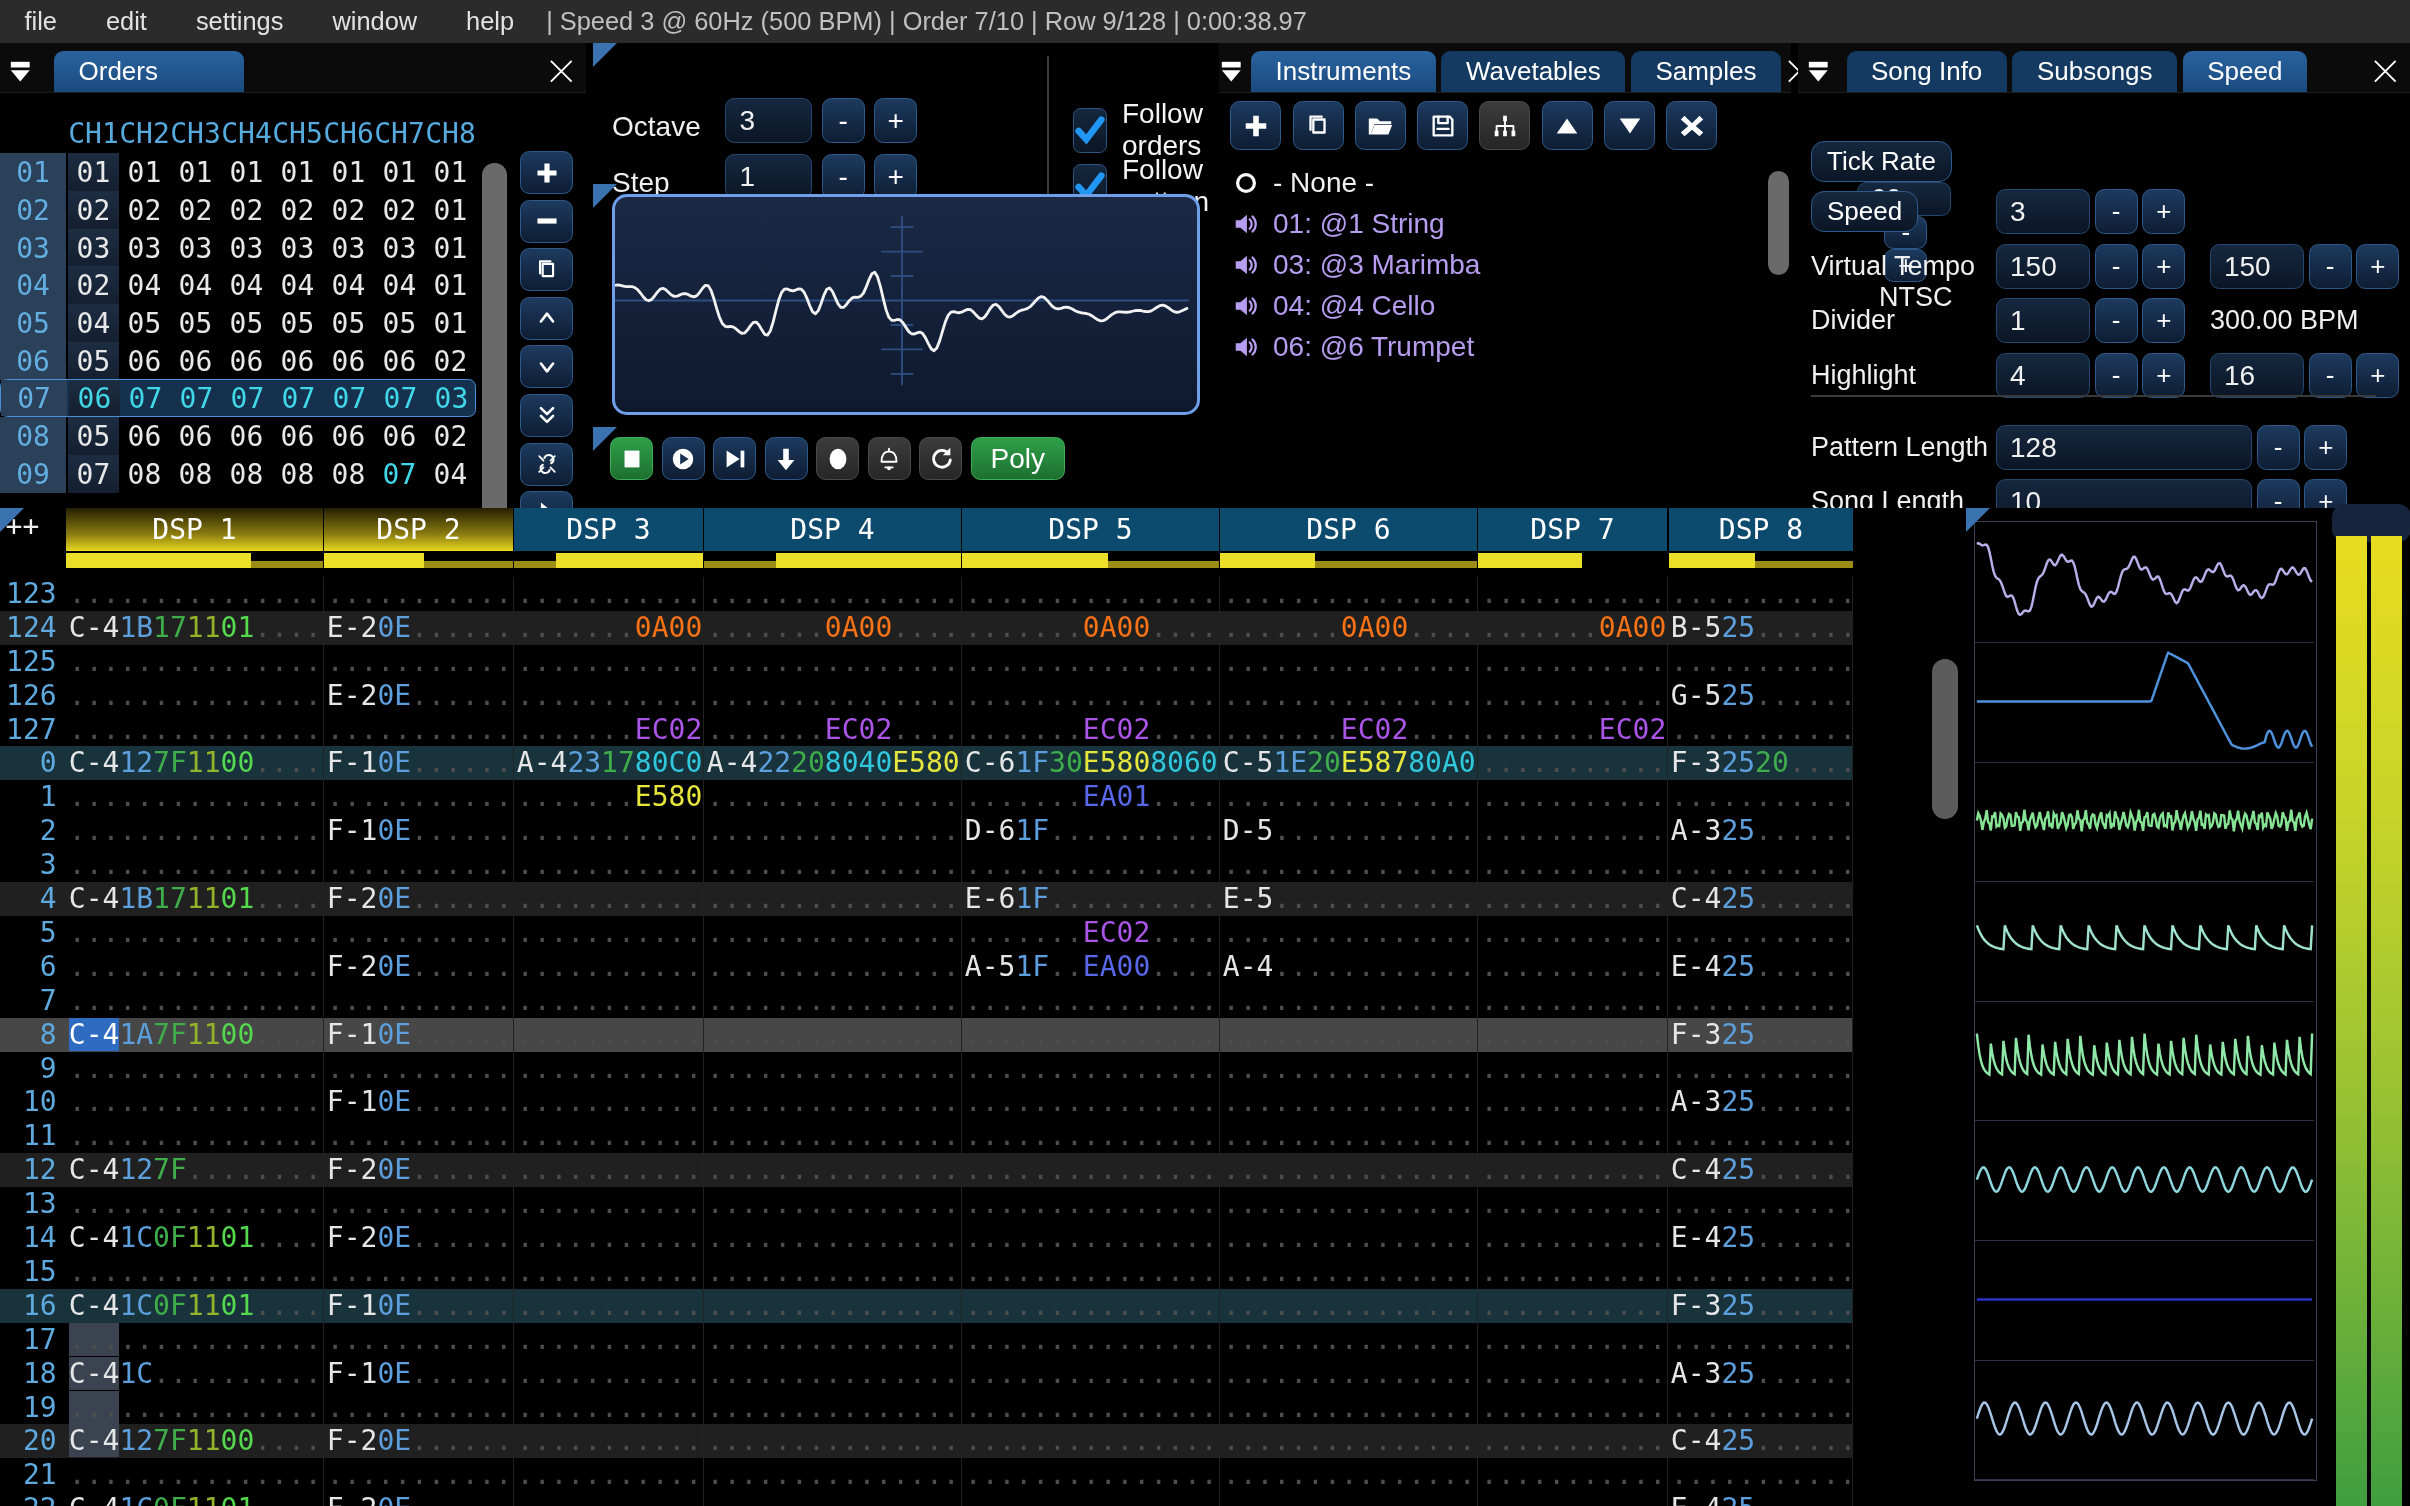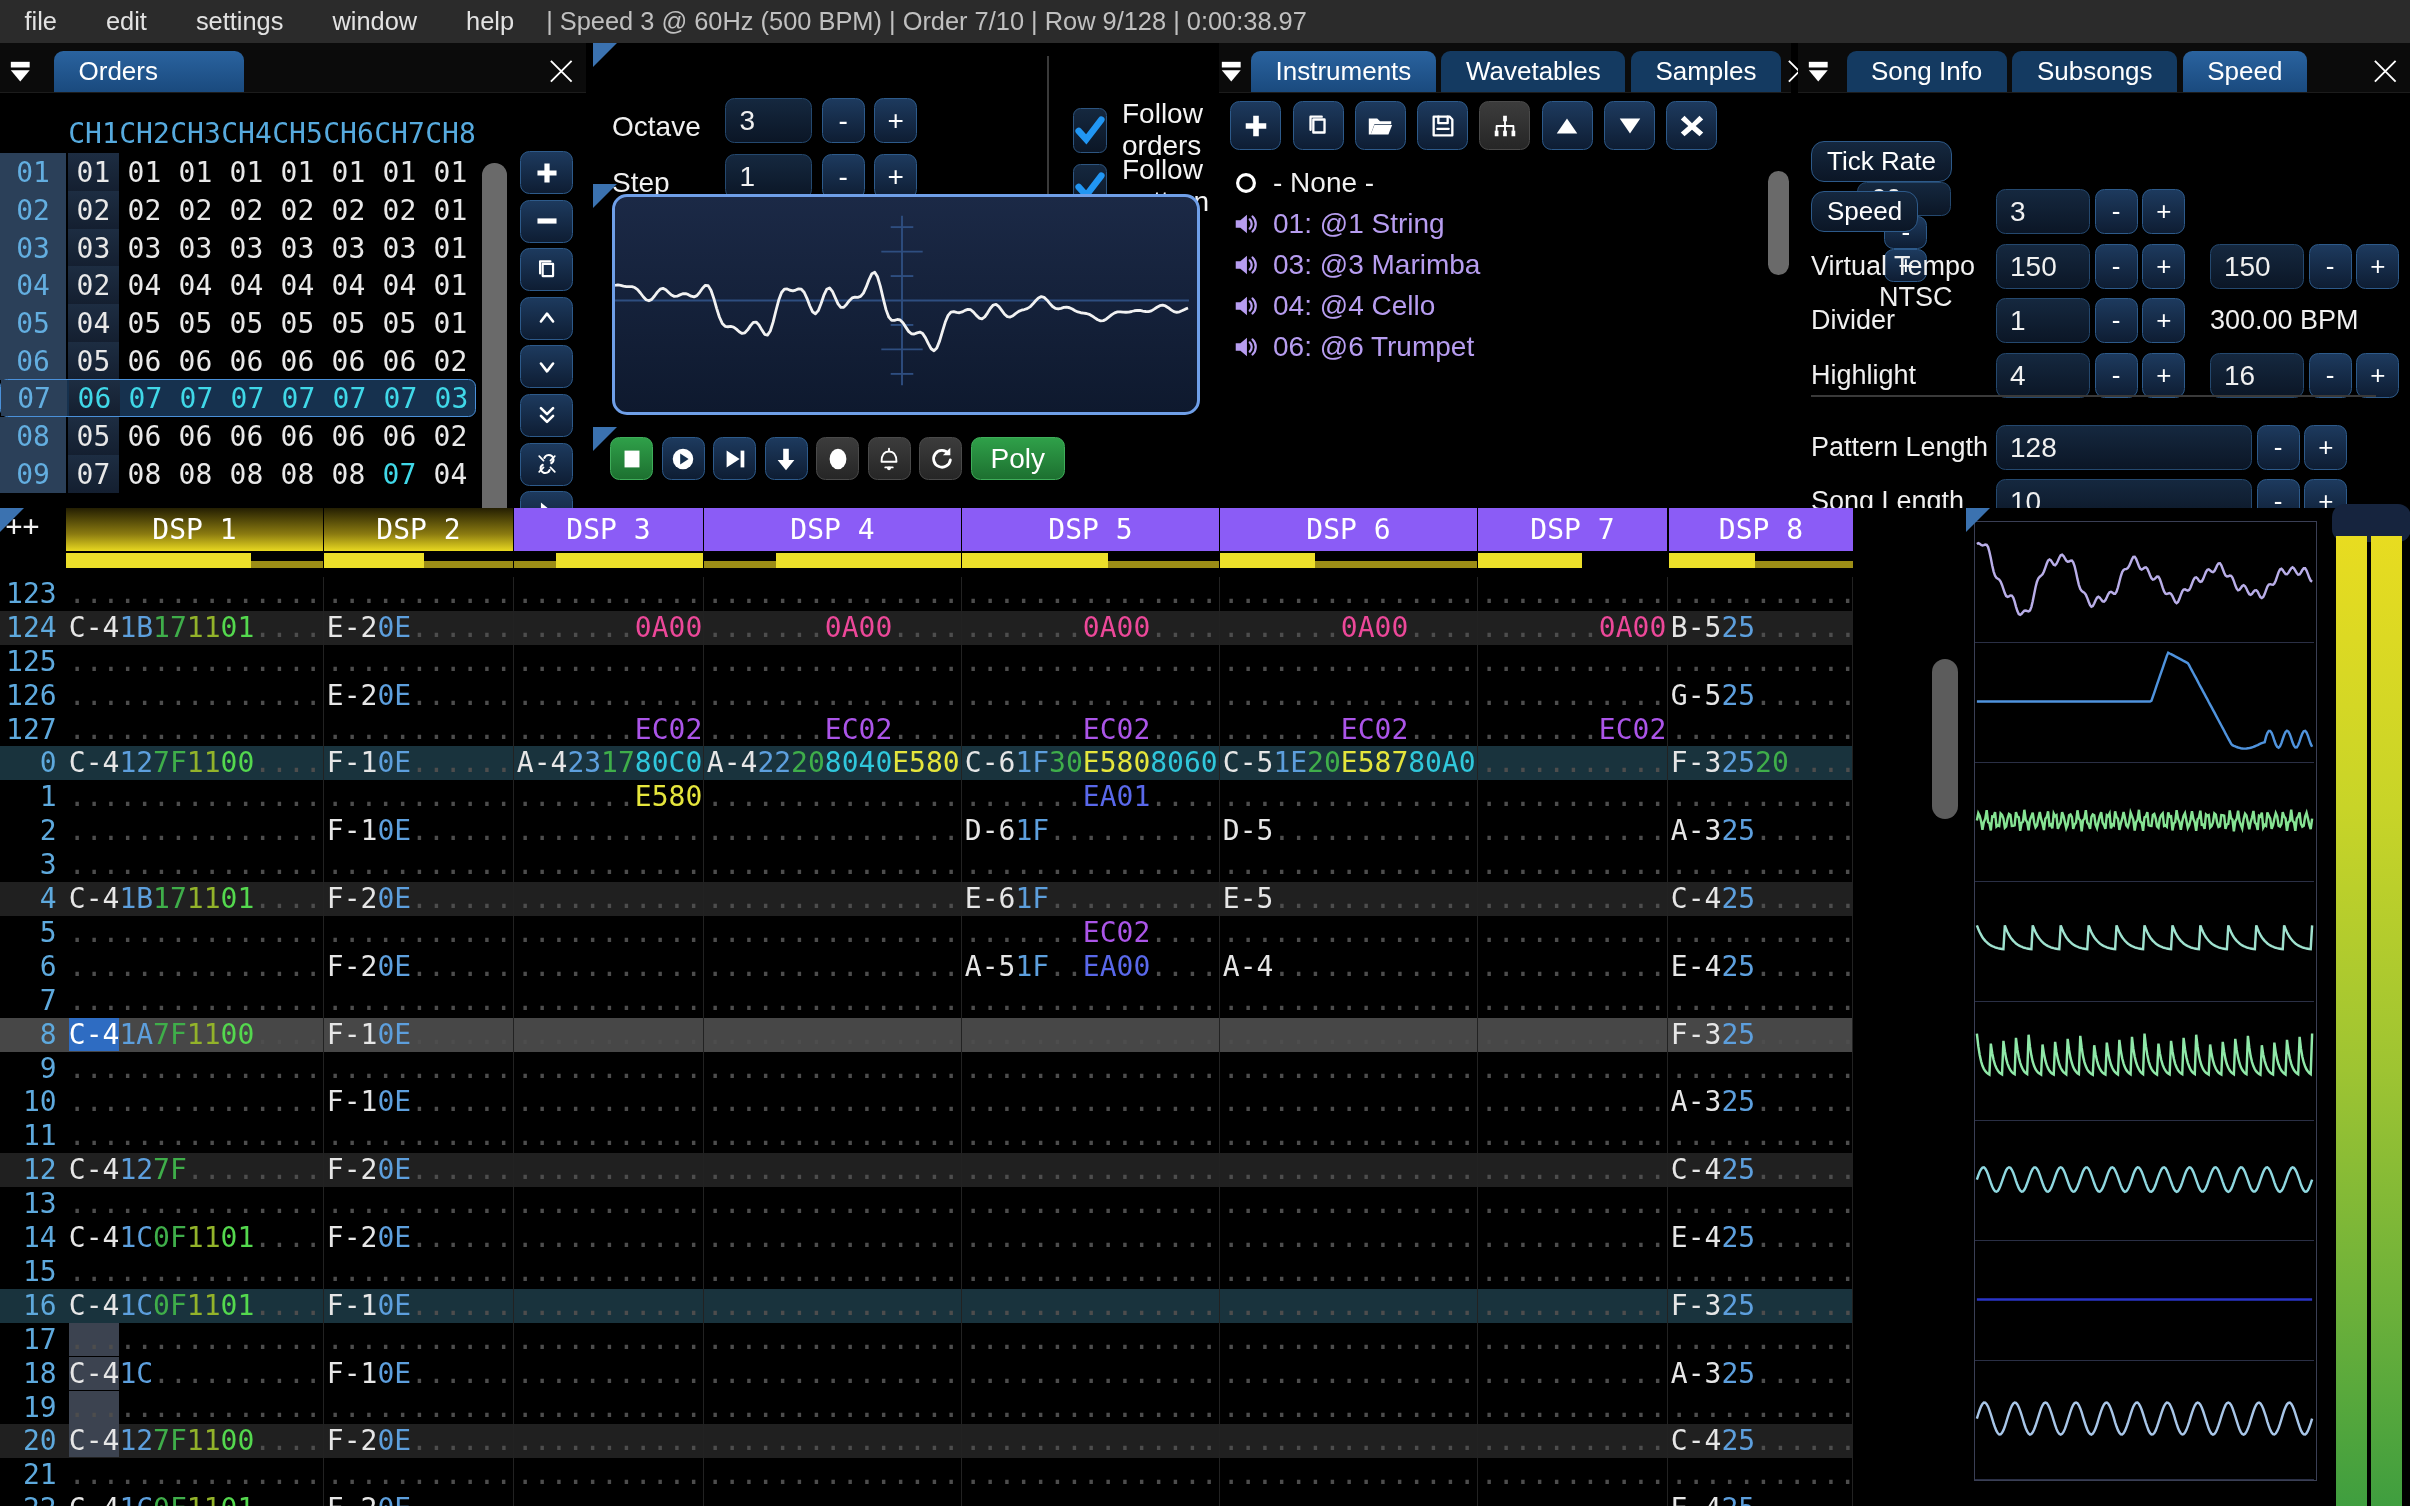--- a/index.html
+++ b/index.html
@@ -92,33 +92,33 @@
   .sp-gap{width:24.5px;}
   .sp-suffix{margin-left:24.5px;color:#f0f0f0;}
   #sp-sep{position:absolute;left:13px;top:352px;width:565px;height:1.9px;background:#3a3a3a;}
 
   
   #pattern{position:absolute;left:0;top:508px;width:1966px;height:999px;overflow:hidden;background:#000;}
   #pat-corner{position:absolute;left:5.6px;top:1.9px;font-size:28px;color:#f0f0f0;z-index:6;}
   .ch-head{position:absolute;top:0;height:43px;display:flex;align-items:center;justify-content:center;
            font-size:28px;color:#fff;box-sizing:border-box;border-right:1.9px solid #000;}
   .ch-head.yellow{background:linear-gradient(180deg,#241f02 0%,#8a7a10 60%,#e8d820 100%);}
-  .ch-head.plain{background:#8b5cf6;}
+  .ch-head.plain{background:#0c4a6e;}
   .vu{position:absolute;top:45px;height:15px;background:#000;border-right:1.9px solid #000;box-sizing:border-box;}
   .vu .strip{position:absolute;bottom:0;height:7.5px;background:#9c8d16;}
   .vu .bright{position:absolute;top:0;height:15px;background:#ecdf2a;}
   #pat-rows{position:absolute;left:0;top:69px;width:1853px;}
   .prow{position:absolute;left:0;width:1853px;height:34px;display:flex;font-size:28px;line-height:34px;white-space:pre;}
   .prow .rnum{width:66px;flex:0 0 66px;text-align:right;padding-right:9.4px;box-sizing:border-box;color:#5ea9dd;}
   .pcell{box-sizing:border-box;border-right:0.9px solid #222;overflow:hidden;padding-left:2.8px;}
   .r-h4{background:#202020;}
   .r-h16{background:#19333d;}
   .r-play{background:#474747;}
   .sg-n{color:#e6e6e6}.sg-i{color:#5d9fdd}.sg-v{color:#3fae4a}
-  .sg-ea{color:#93b32a}.sg-eb{color:#54d84e}.sg-eg{color:#ec4899}
+  .sg-ea{color:#93b32a}.sg-eb{color:#54d84e}.sg-eg{color:#f97316}
   .sg-ep{color:#ab55e8}.sg-ey{color:#e6e63c}.sg-ec{color:#30c8dc}
   .sg-ebl{color:#5968ea}.sg-d{color:#4d4d4d}
   .cur{background:#2e6cc2;color:#fff;}
   .sel{background:#3c4350;}
   #pat-scroll{position:absolute;left:1932px;top:508px;width:26px;height:999px;}
   #pat-scroll .thumb{position:absolute;left:0;top:151px;width:26px;height:160px;background:#5c5c5c;border-radius:13px;}
 
   
   #scope-panel{position:absolute;left:1966px;top:508px;width:444px;height:999px;background:#000;}
   #scope-box{position:absolute;left:7.5px;top:13px;width:343px;height:960px;border:1.9px solid #3a3f55;box-sizing:border-box;}

